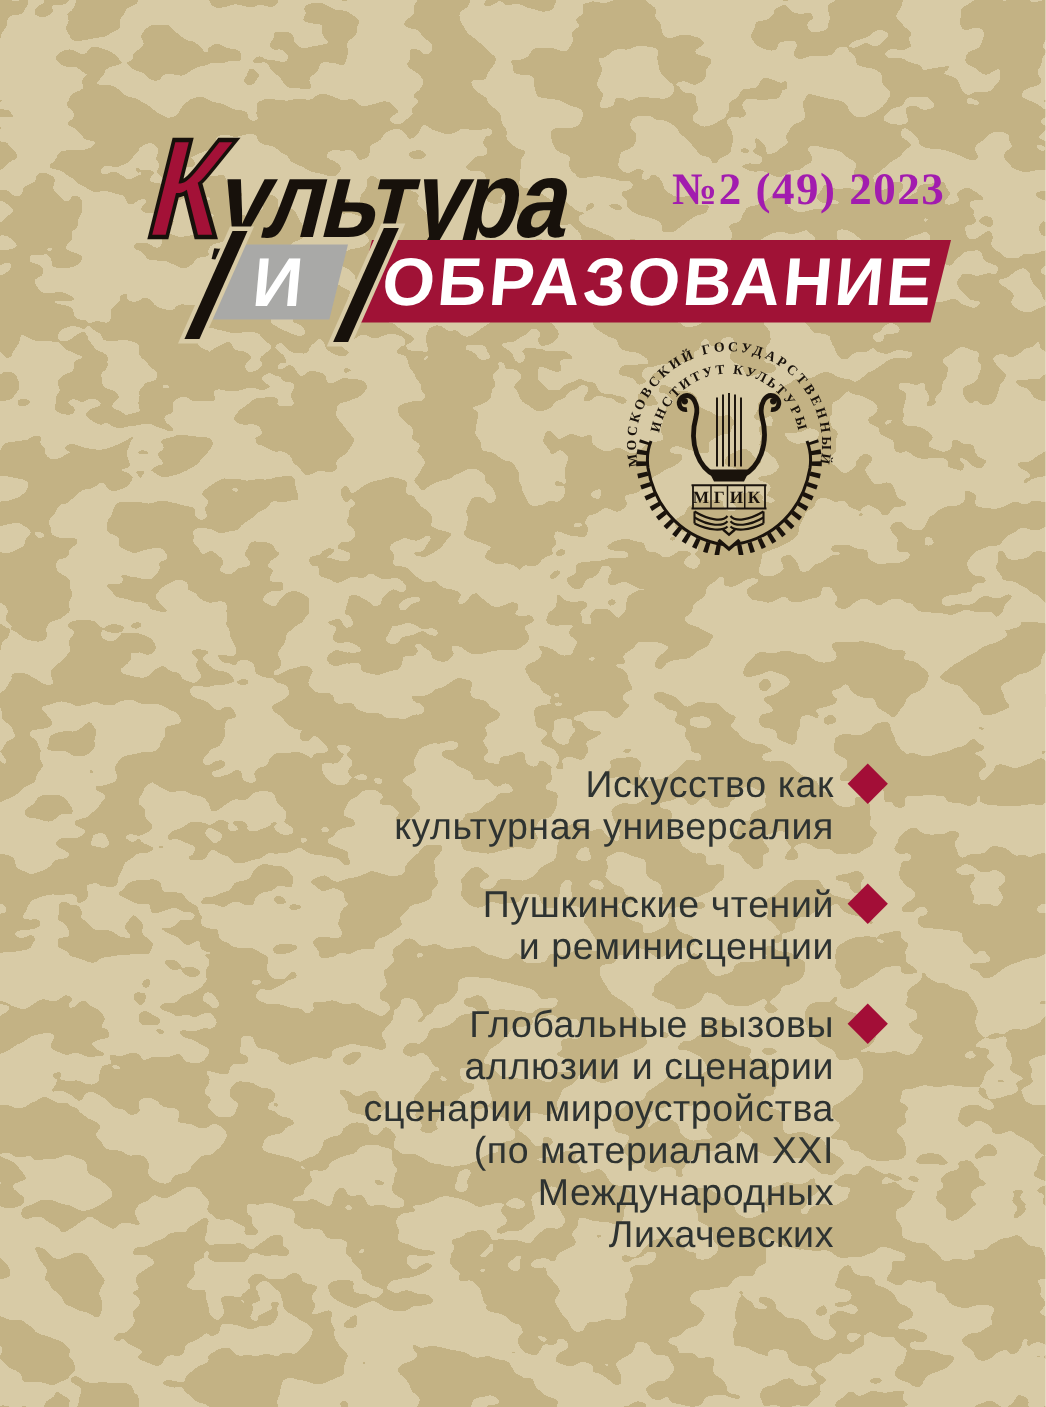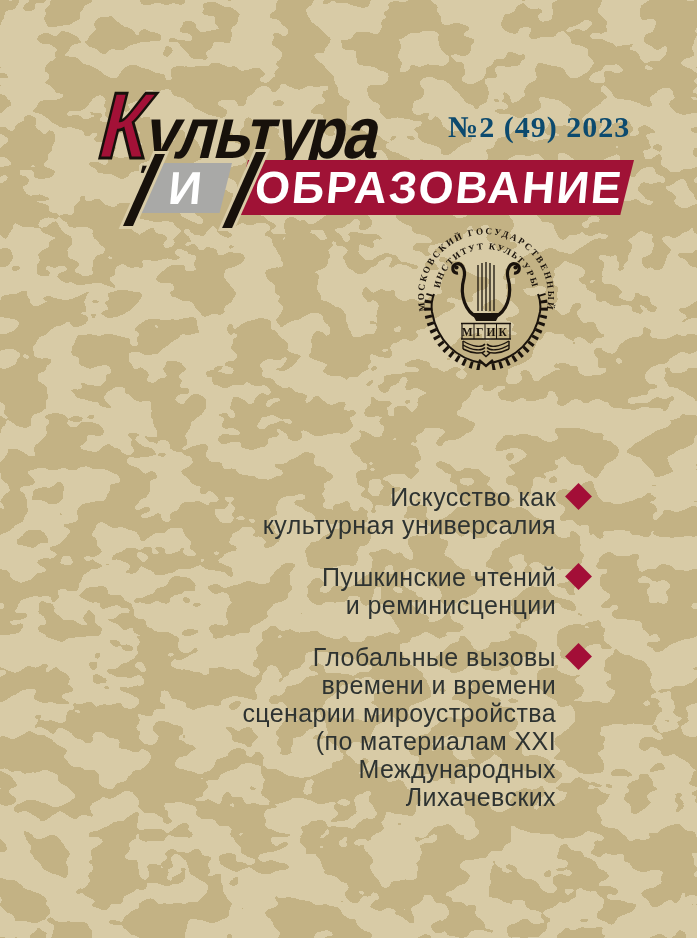--- a/index.html
+++ b/index.html
@@ -49,30 +49,30 @@
     display:flex;align-items:center;z-index:2;
   }
   .obr-text{
     color:#fff;font-weight:bold;font-size:45px;line-height:1;
     letter-spacing:2px;padding-left:14px;white-space:nowrap;
     transform:skewX(9deg);
   }
   .issue{
     position:absolute;left:448px;top:110px;z-index:2;
     font-family:"Liberation Serif",serif;font-weight:bold;
-    font-size:30px;color:#0c4a6e;letter-spacing:1px;
+    font-size:30px;color:#a21caf;letter-spacing:1px;
   }
 
   
   .emblem{position:absolute;left:410px;top:222px;width:152px;height:148px;z-index:2;}
   .emblem text{font-family:"Liberation Serif",serif;font-weight:bold;fill:#1a130c;}
   .emblem .stroke{stroke:#1a130c;fill:none;}
 
   
-  .articles{position:absolute;right:108px;top:483px;width:500px;z-index:2;}
+  .articles{position:absolute;right:108px;top:509px;width:500px;z-index:2;}
   .article{
     display:flex;justify-content:flex-end;align-items:flex-start;
     gap:13px;margin-bottom:24px;
   }
   .article-lines{
     text-align:right;font-size:25px;line-height:28px;
     color:#2e3331;letter-spacing:.4px;
   }
   .diamond{
     flex:0 0 auto;width:19px;height:19px;margin-top:4px;margin-right:1px;
@@ -191,21 +191,21 @@
       <div class="article-lines">
         <div>Пушкинские чтений</div>
         <div>и реминисценции</div>
       </div>
       <span class="diamond"></span>
     </article>
 
     <article class="article">
       <div class="article-lines">
         <div>Глобальные вызовы</div>
-        <div>времени и времени</div>
+        <div>аллюзии и сценарии</div>
         <div>сценарии мироустройства</div>
         <div>(по материалам XXI</div>
         <div>Международных</div>
         <div>Лихачевских</div>
       </div>
       <span class="diamond"></span>
     </article>
 
   </main>
 </div>

